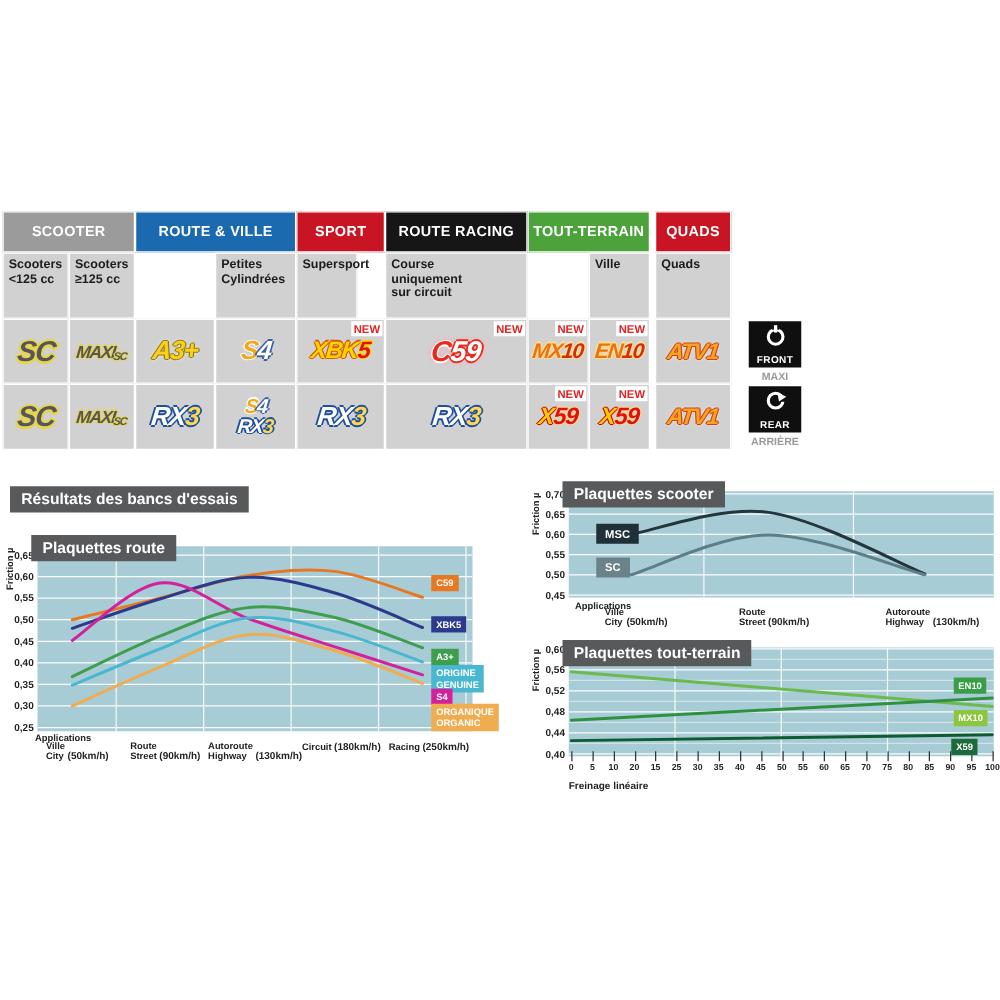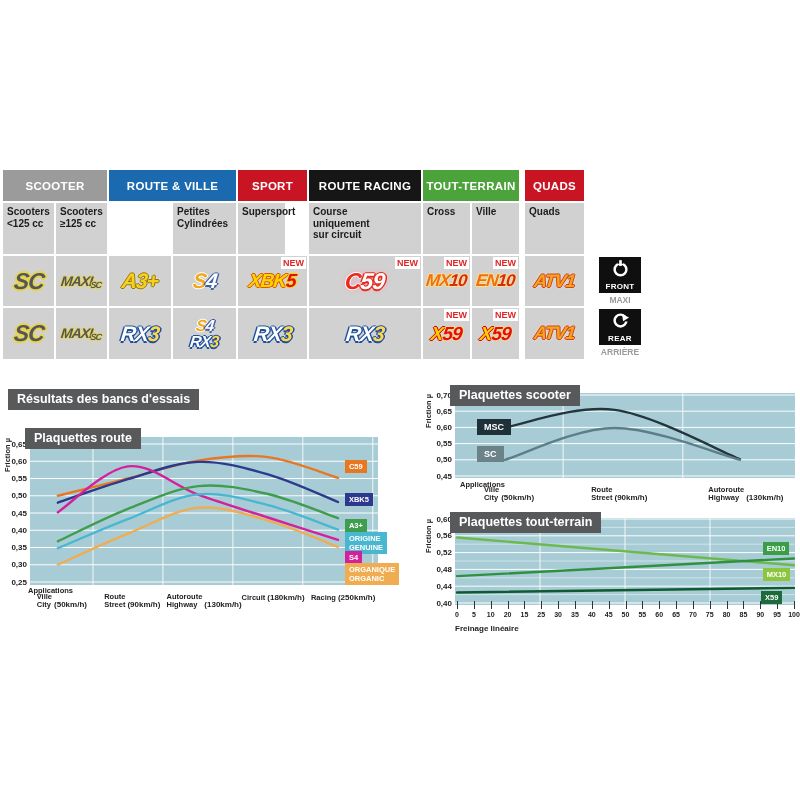--- a/index.html
+++ b/index.html
@@ -124,23 +124,20 @@
         <span>Scooters ≥125 cc</span>
       </div>
     <div class="scell" style="left:170px;width:65px;">
         <span>Petites Cylindrées</span>
       </div>
     <div class="scell" style="left:235px;width:49px;">
         <span>Supersport</span>
       </div>
     <div class="scell" style="left:306px;width:114px;">
         <span>Course uniquement sur circuit</span>
-      </div>
-    <div class="scell" style="left:420px;width:49px;">
-        <span>Cross</span>
       </div>
     <div class="scell" style="left:469px;width:49px;">
         <span>Ville</span>
       </div>
     <div class="scell" style="left:522px;width:61px;">
         <span>Quads</span>
       </div>
 
     <div class="pcell rowf" style="left:0;width:53px;">
         <span class="logo lg-sc">SC</span>

